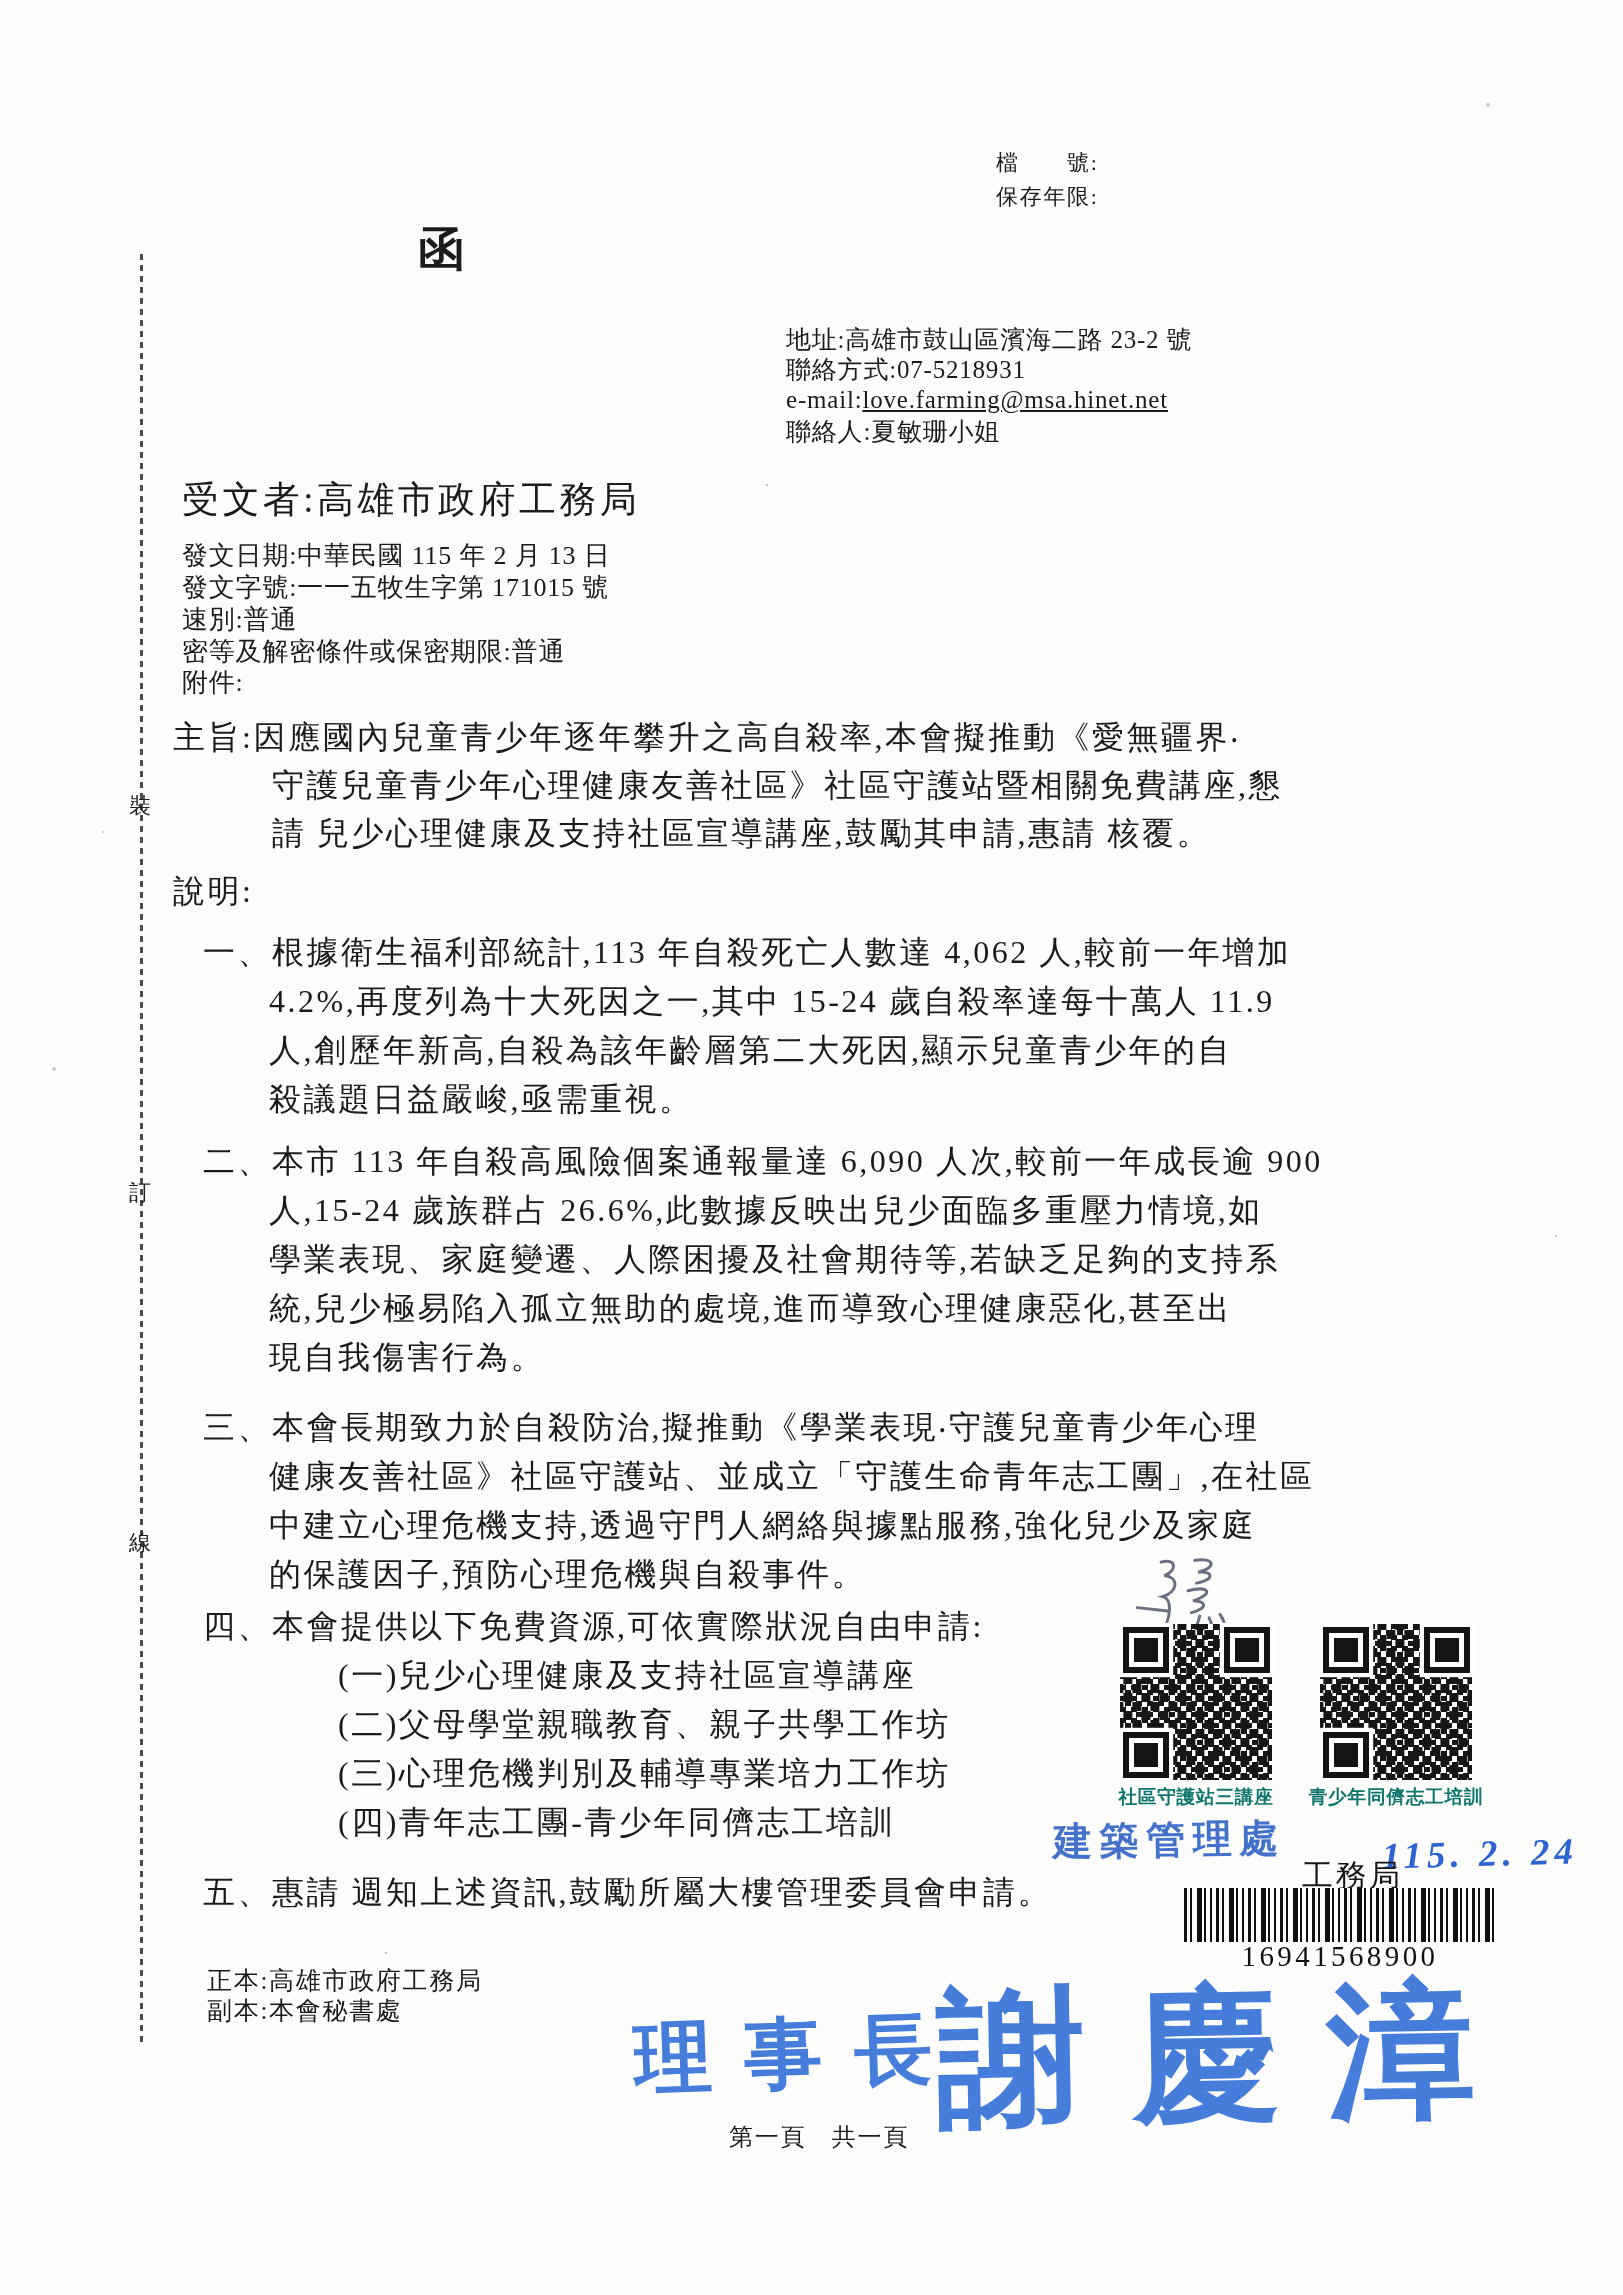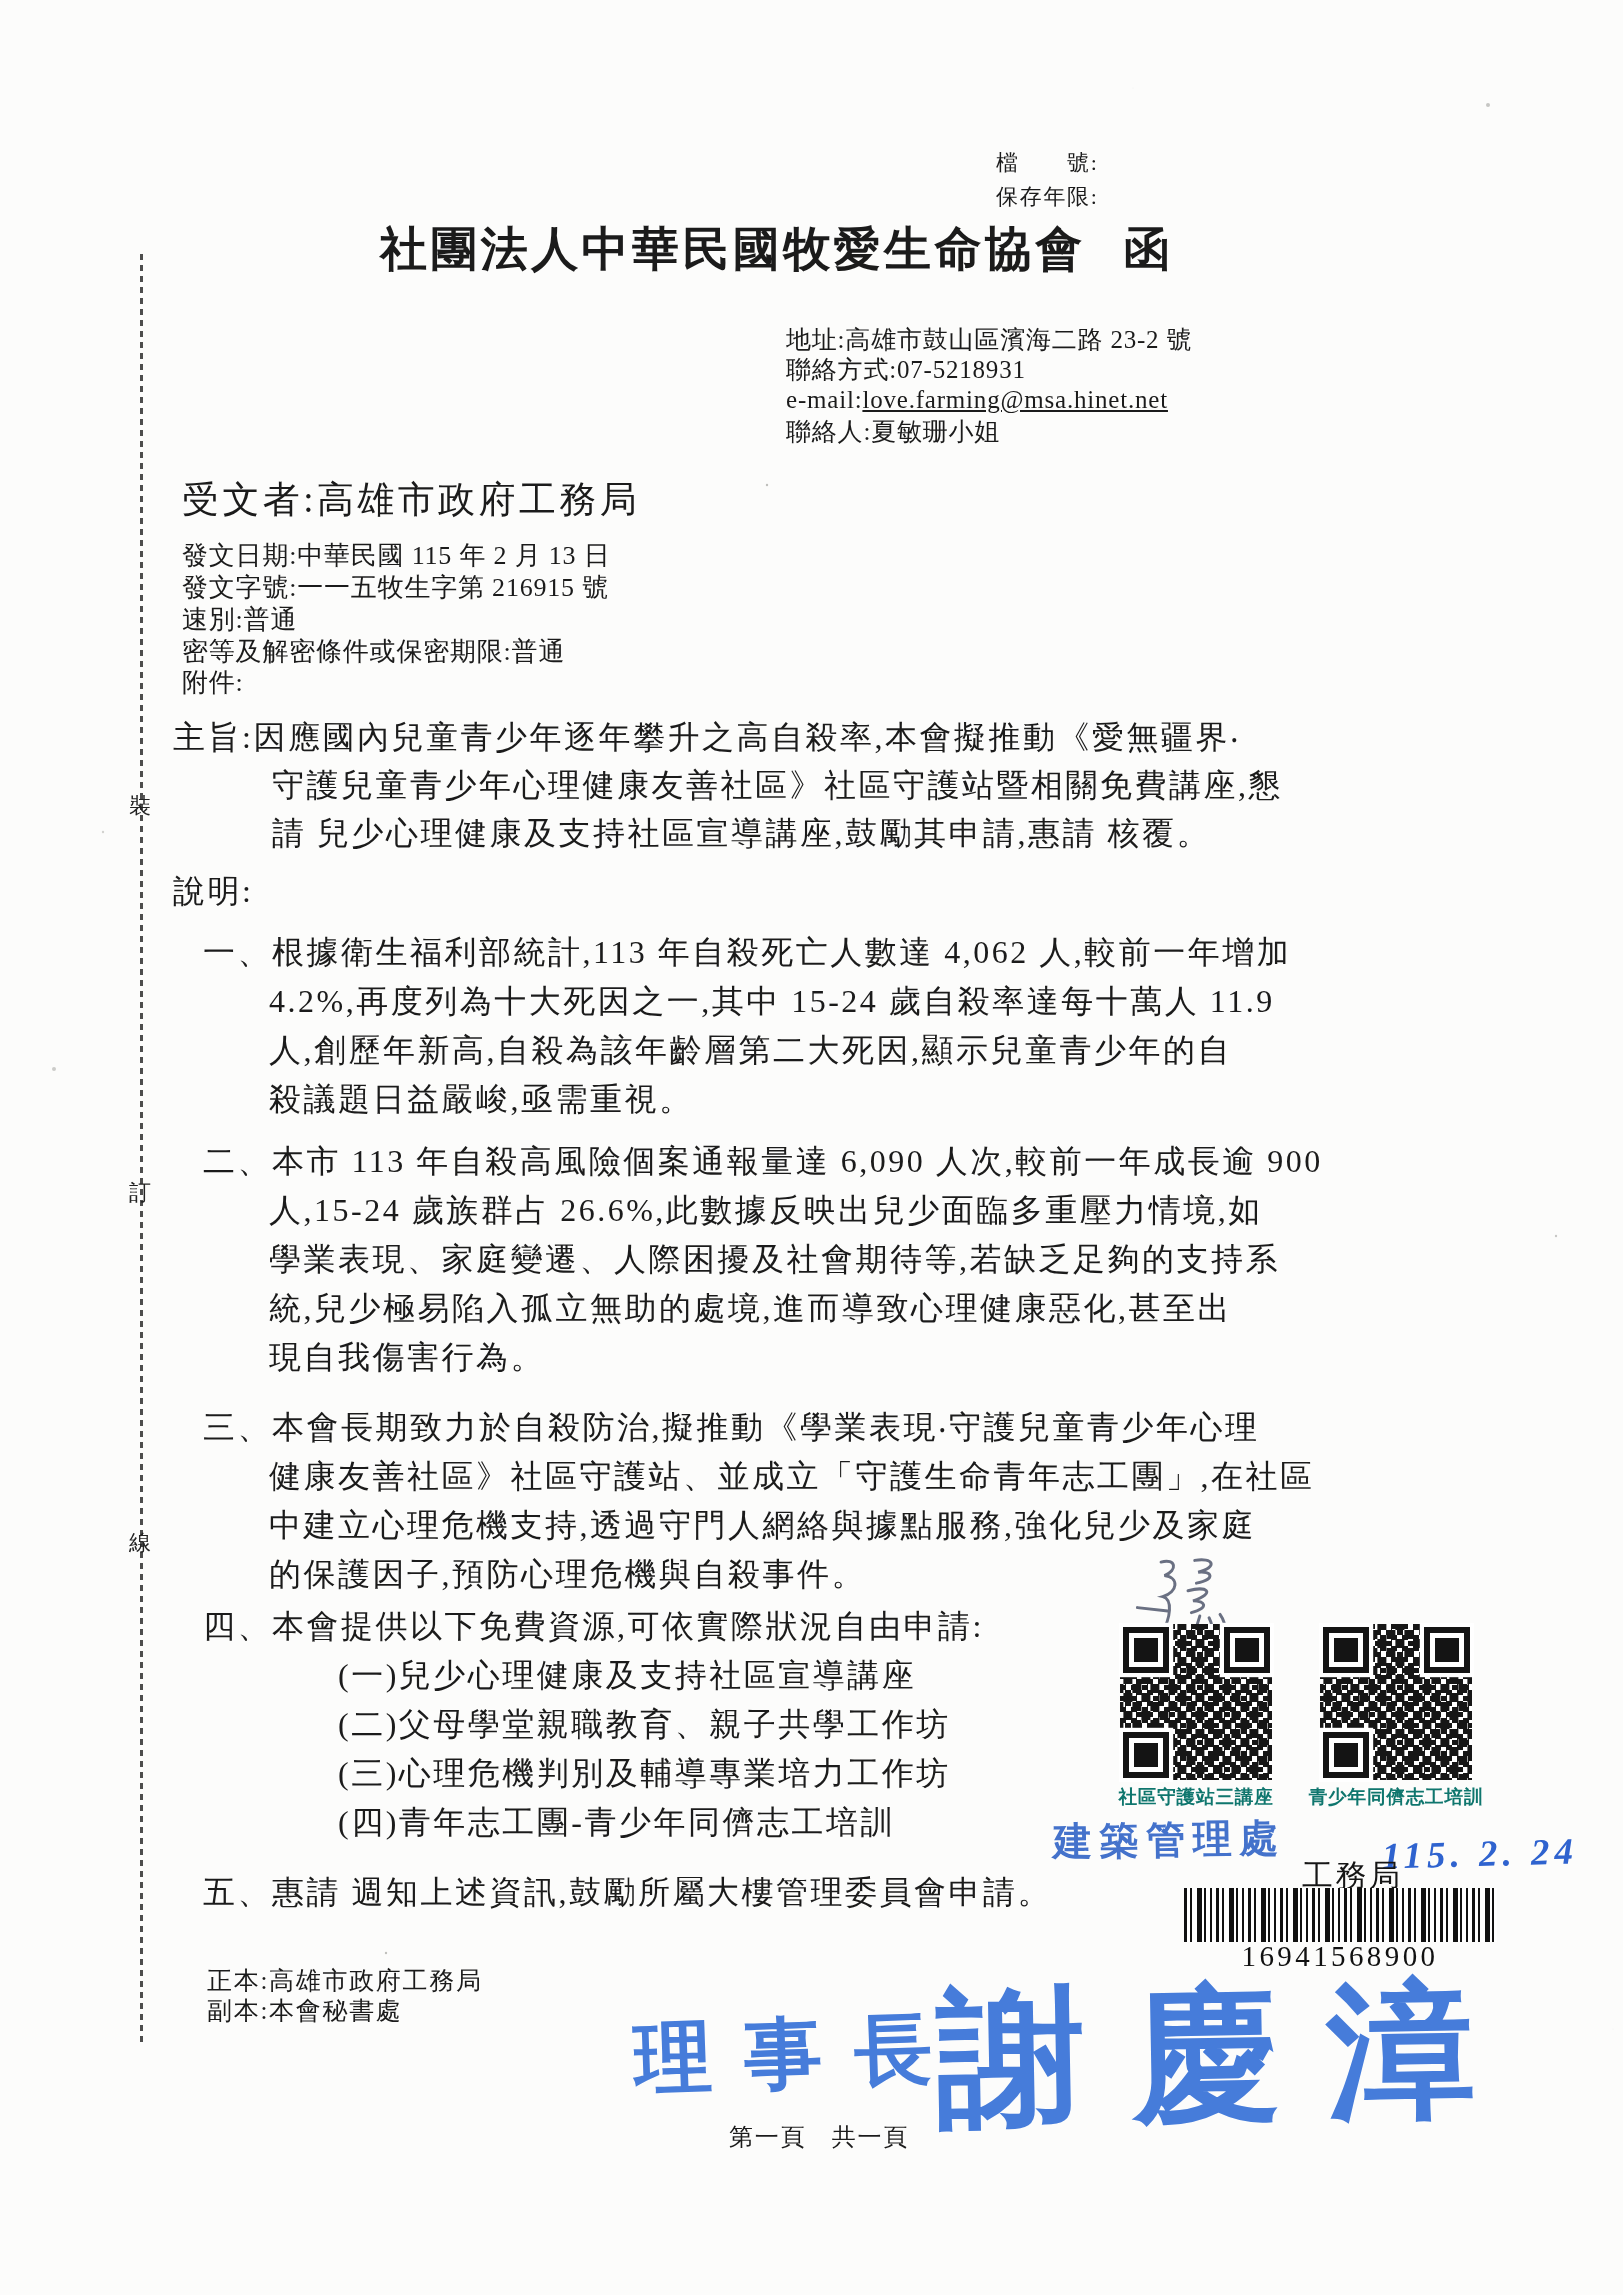--- a/index.html
+++ b/index.html
@@ -70,32 +70,31 @@
 
 <div class="binding-line"></div>
 <div class="binding-char" style="top:791px;">裝</div>
 <div class="binding-char" style="top:1178px;">訂</div>
 <div class="binding-char" style="top:1528px;">線</div>
 
 <div class="t small-label" style="left:996px;top:150px;">檔　　號:</div>
 <div class="t small-label" style="left:996px;top:184px;">保存年限:</div>
 
 <div class="title-row">
-  <span class="title-text">社團法人中華民國牧愛生命協會</span>
   <span class="doc-type">函</span>
 </div>
 
 <div class="t contact-text" style="left:786px;top:326px;">地址:高雄市鼓山區濱海二路 23-2 號</div>
 <div class="t contact-text" style="left:786px;top:356px;">聯絡方式:07-5218931</div>
 <div class="t contact-text" style="left:786px;top:386px;"><span>e-mail:</span><span class="email-underline">love.farming@msa.hinet.net</span></div>
 <div class="t contact-text" style="left:786px;top:418px;">聯絡人:夏敏珊小姐</div>
 
 <div class="t recipient-text" style="left:182px;top:479px;">受文者:高雄市政府工務局</div>
 <div class="t meta-text" style="left:182px;top:541px;">發文日期:中華民國 115 年 2 月 13 日</div>
-<div class="t meta-text" style="left:182px;top:573px;">發文字號:一一五牧生字第 216915 號</div>
+<div class="t meta-text" style="left:182px;top:573px;">發文字號:一一五牧生字第 171015 號</div>
 <div class="t meta-text" style="left:182px;top:605px;">速別:普通</div>
 <div class="t meta-text" style="left:182px;top:637px;">密等及解密條件或保密期限:普通</div>
 <div class="t meta-text" style="left:182px;top:668px;">附件:</div>
 
 <div class="t body-text" style="left:173px;top:719px;">主旨:因應國內兒童青少年逐年攀升之高自殺率,本會擬推動《愛無疆界‧</div>
 <div class="t body-text" style="left:272px;top:767px;text-align:center;">守護兒童青少年心理健康友善社區》社區守護站暨相關免費講座,懇</div>
 <div class="t body-text" style="left:272px;top:815px;">請 兒少心理健康及支持社區宣導講座,鼓勵其申請,惠請 核覆。</div>
 
 <div class="t body-text" style="left:173px;top:873px;">說明:</div>
 

